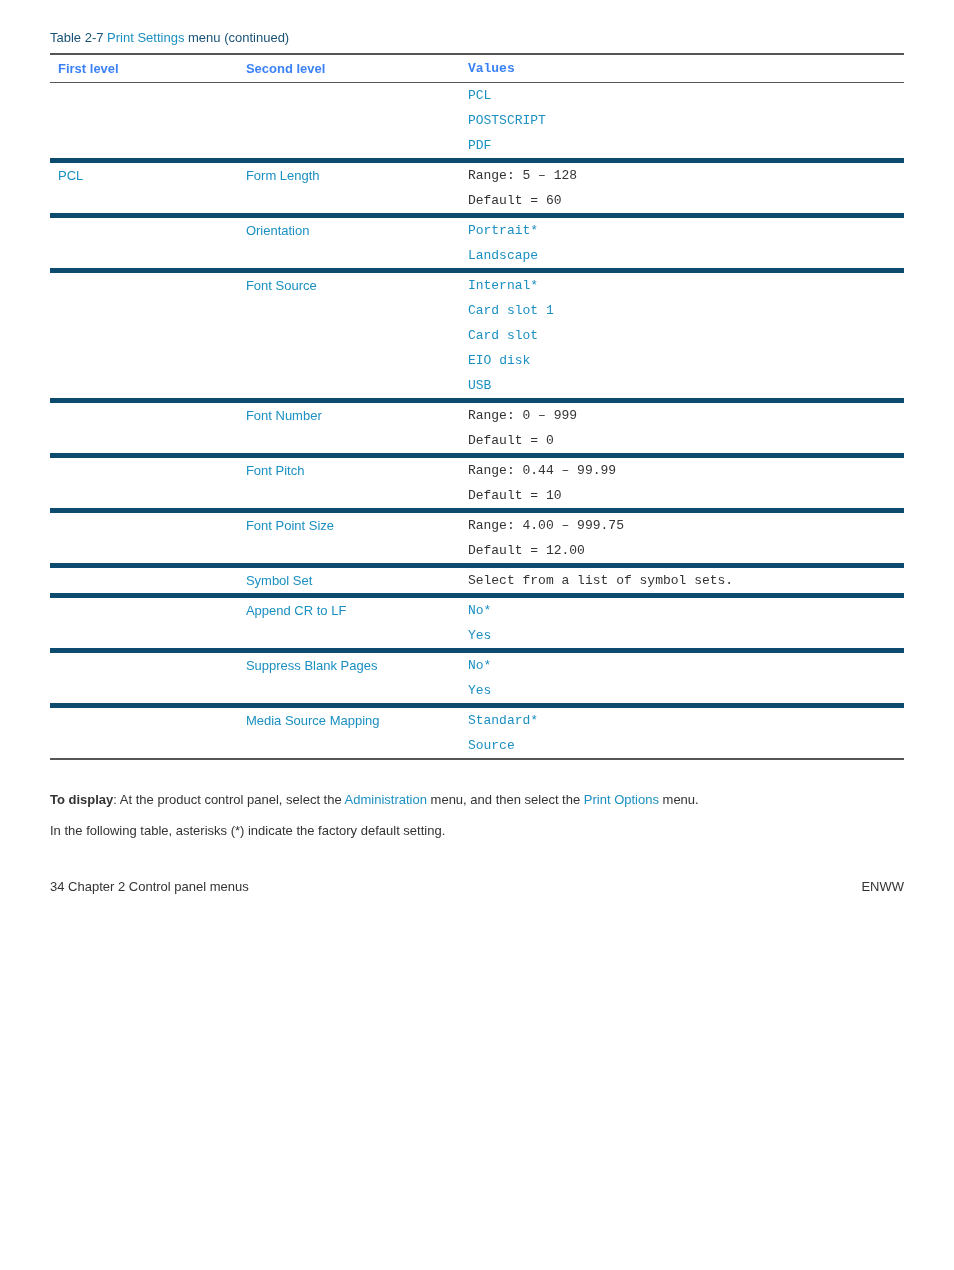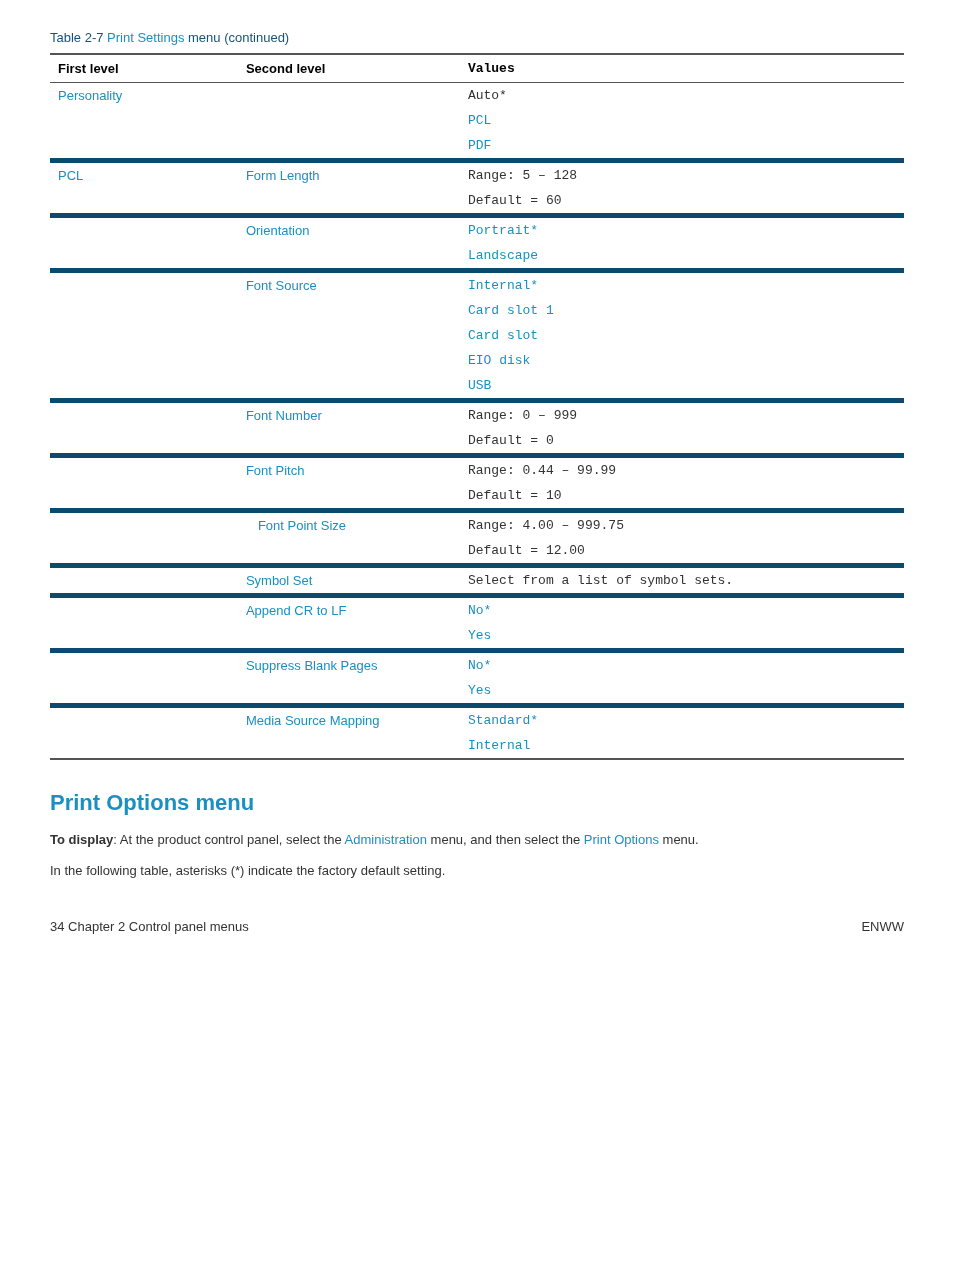--- a/index.html
+++ b/index.html
@@ -29,21 +29,21 @@
     }
     thead tr {
       border-top: 2px solid #555;
       border-bottom: 1.5px solid #555;
     }
     thead th {
       text-align: left;
       padding: 6px 8px;
       font-weight: bold;
       font-size: 13px;
-      color: #000000;
+      color: #3b82f6;
     }
     tbody tr {
       border-bottom: 5px solid #0c4a6e;
     }
     tbody tr.no-border {
       border-bottom: none;
     }
     tbody td {
       padding: 5px 8px;
       vertical-align: top;
@@ -87,29 +87,29 @@
 
 <table>
   <thead>
     <tr>
       <th class="col-first">First level</th>
       <th class="col-second">Second level</th>
       <th class="col-values">Values</th>
     </tr>
   </thead>
   <tbody id="table-body">
-  <tr class="no-border">
-        <td class="col-first"><span class="link-blue" style="cursor:pointer;">Personality</span></td>
-        <td class="col-second"></td>
-        <td class="col-values">Auto*</td>
-      </tr>
       <tr class="no-border">
         <td class="col-first"></td>
         <td class="col-second"></td>
         <td class="col-values"><span class="link-blue">PCL</span></td>
+      </tr>
+      <tr class="no-border">
+        <td class="col-first"></td>
+        <td class="col-second"></td>
+        <td class="col-values"><span class="link-blue">POSTSCRIPT</span></td>
       </tr>
       <tr>
         <td class="col-first"></td>
         <td class="col-second"></td>
         <td class="col-values"><span class="link-blue">PDF</span></td>
       </tr>
       <tr class="no-border">
         <td class="col-first"><span class="link-blue" style="cursor:pointer;">PCL</span></td>
         <td class="col-second"><span class="link-blue" style="cursor:pointer;">Form Length</span></td>
         <td class="col-values">Range: 5 – 128</td>
@@ -169,21 +169,21 @@
         <td class="col-second"><span class="link-blue" style="cursor:pointer;">Font Pitch</span></td>
         <td class="col-values">Range: 0.44 – 99.99</td>
       </tr>
       <tr>
         <td class="col-first"></td>
         <td class="col-second"></td>
         <td class="col-values">Default = 10</td>
       </tr>
       <tr class="no-border">
         <td class="col-first"></td>
-        <td class="col-second"><span class="link-blue" style="cursor:pointer;margin-left:12px;">Font Point Size</span></td>
+        <td class="col-second"><span class="link-blue" style="cursor:pointer;">Font Point Size</span></td>
         <td class="col-values">Range: 4.00 – 999.75</td>
       </tr>
       <tr>
         <td class="col-first"></td>
         <td class="col-second"></td>
         <td class="col-values">Default = 12.00</td>
       </tr>
       <tr>
         <td class="col-first"></td>
         <td class="col-second"><span class="link-blue" style="cursor:pointer;">Symbol Set</span></td>
@@ -210,27 +210,26 @@
         <td class="col-values"><span class="link-blue">Yes</span></td>
       </tr>
       <tr class="no-border">
         <td class="col-first"></td>
         <td class="col-second"><span class="link-blue" style="cursor:pointer;">Media Source Mapping</span></td>
         <td class="col-values"><span class="link-blue">Standard*</span></td>
       </tr>
       <tr style="border-bottom: 2px solid rgb(85, 85, 85);">
         <td class="col-first"></td>
         <td class="col-second"></td>
-        <td class="col-values"><span class="link-blue">Internal</span></td>
+        <td class="col-values"><span class="link-blue">Source</span></td>
       </tr>
     </tbody>
 </table>
 
 <div>
-  <h2 class="section-heading">Print Options menu</h2>
 
   <p class="body-text">
     <strong>To display</strong><span>: At the product control panel, select the </span><span class="link-blue" style="cursor:pointer;">Administration</span><span> menu, and then select the </span><span class="link-blue" style="cursor:pointer;">Print Options</span><span> menu.</span>
   </p>
 
   <p class="body-text">In the following table, asterisks (*) indicate the factory default setting.</p>
 </div>
 
 <div class="footer-bar">
   <div>

